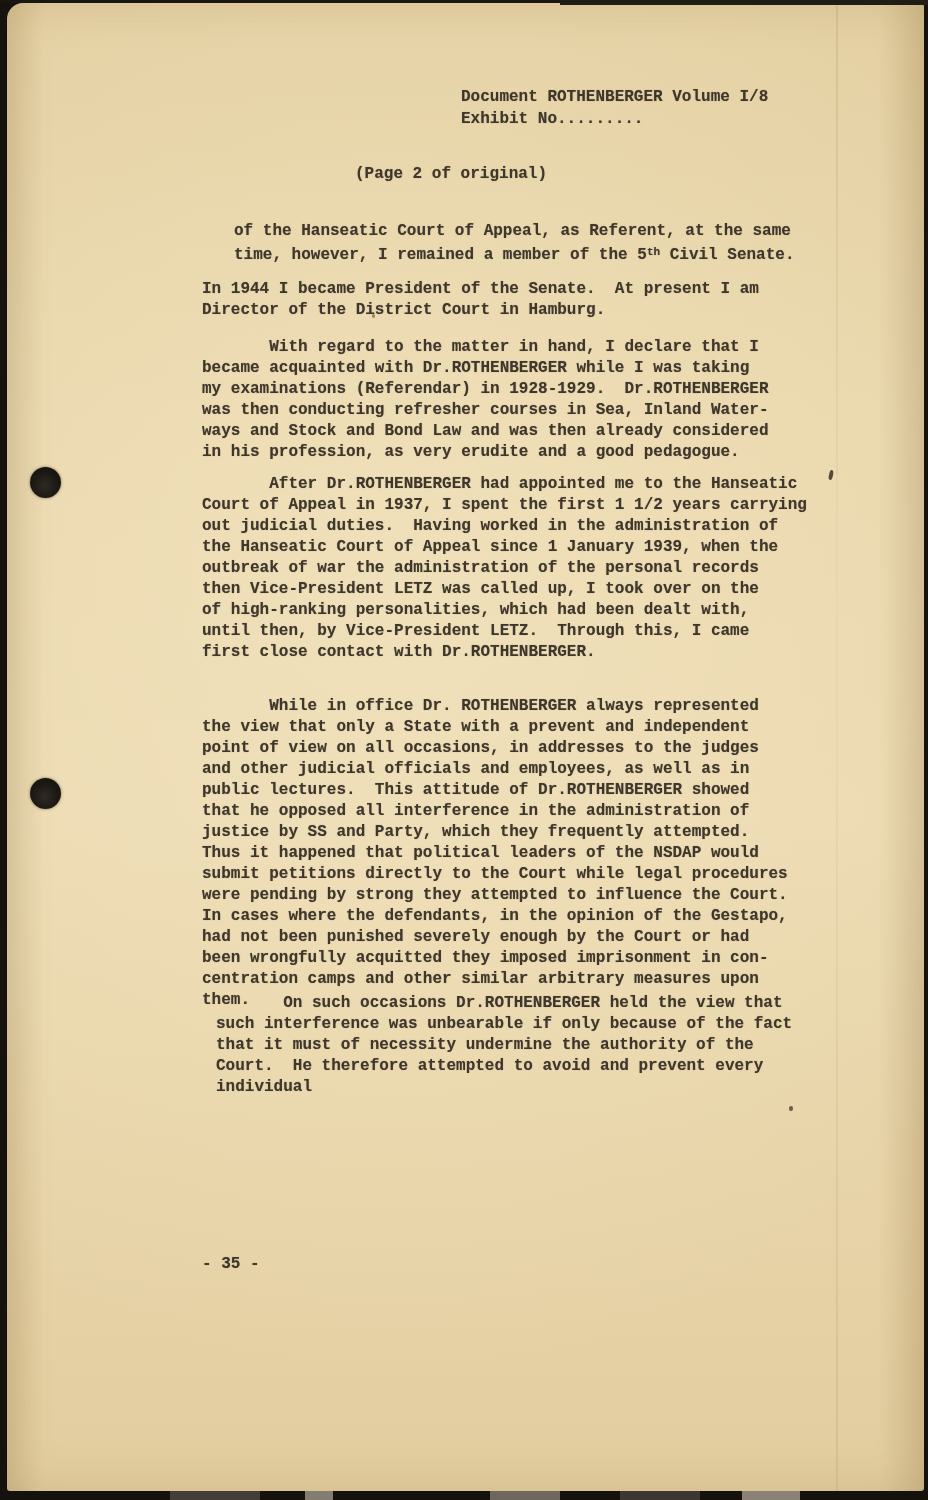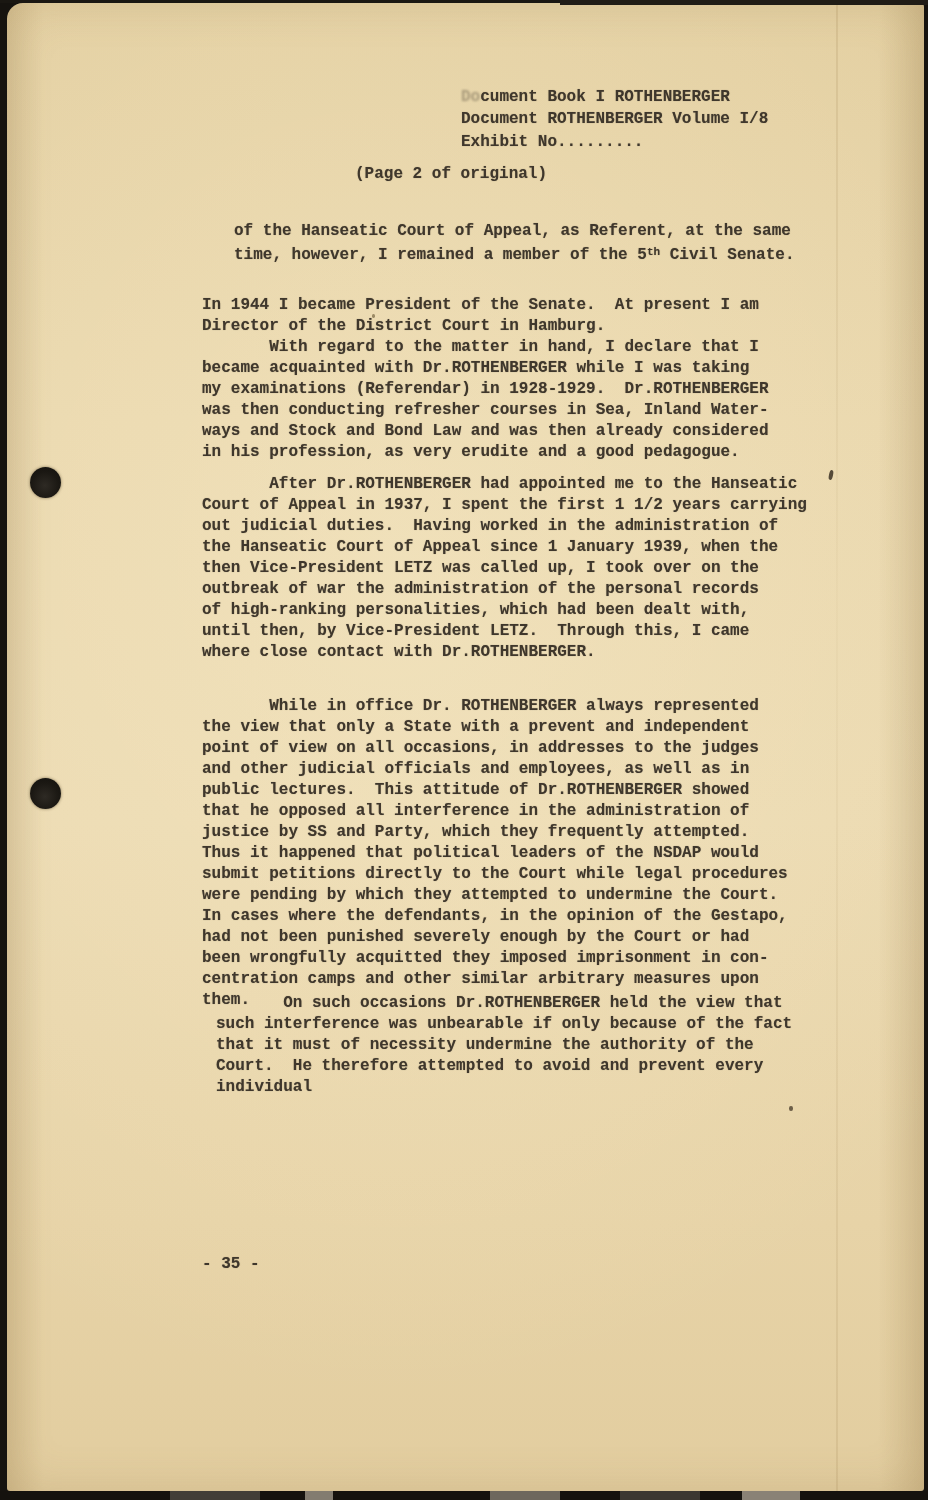--- a/index.html
+++ b/index.html
@@ -20,21 +20,21 @@
   .hole.h1{left:30px;top:467px;}
   .hole.h2{left:30px;top:778px;}
   .tw{position:absolute;color:#3f372c;font-weight:700;font-size:16px;
       text-shadow:0 0 1px rgba(63,55,44,0.45);filter:blur(0.25px);}
   .tw div, .tw span{white-space:pre;}
   .header-block{left:461px;top:86px;line-height:22.4px;}
   .faint{opacity:0.35;filter:blur(0.8px);}
   .page-ref{left:355px;top:164px;line-height:21px;}
   .para{left:202px;line-height:21px;width:660px;}
   .p1{top:221px;margin-left:32px;}
-  .p2{top:279px;margin-top:16px;}
+  .p2{top:279px;}
   .p3{top:337px;}
   .p4{top:474px;}
   .p5{top:660px;margin-top:36px;}
   .p6{top:993px;margin-left:14px;}
   sup{font-size:11px;vertical-align:4px;letter-spacing:0;}
   .page-number{left:202px;top:1254px;width:540px;line-height:21px;}
   .edge-top{position:absolute;left:0;top:0;width:928px;height:3px;background:#1a1712;}
   .edge-top-r{position:absolute;left:560px;top:0;width:368px;height:5px;background:#201c16;}
   .bottom-strip{position:absolute;left:0;bottom:0;width:928px;height:9px;background:#15120e;}
   .bpatch{position:absolute;bottom:0;height:9px;}
@@ -54,21 +54,20 @@
 <div class="scan">
   <div class="paper"></div>
   <div class="crease"></div>
   <div class="edge-top"></div>
   <div class="edge-top-r"></div>
 
   <div class="hole h1"></div>
   <div class="hole h2"></div>
 
   <div class="tw header-block">
-    <div><span class="faint">Do</span><span>cument Book I ROTHENBERGER</span></div>
     <div>Document ROTHENBERGER Volume I/8</div>
     <div>Exhibit No.........</div>
   </div>
 
   <div class="tw page-ref">(Page 2 of original)</div>
 
   <div class="tw para p1">
     <div>of the Hanseatic Court of Appeal, as Referent, at the same</div>
     <div><span>time, however, I remained a member of the 5</span><sup>th</sup><span> Civil Senate.</span></div>
   </div>
@@ -83,37 +82,37 @@
       <div>my examinations (Referendar) in 1928-1929.  Dr.ROTHENBERGER</div>
       <div>was then conducting refresher courses in Sea, Inland Water-</div>
       <div>ways and Stock and Bond Law and was then already considered</div>
       <div>in his profession, as very erudite and a good pedagogue.</div>
     </div>
   <div class="tw para p4">
       <div>       After Dr.ROTHENBERGER had appointed me to the Hanseatic</div>
       <div>Court of Appeal in 1937, I spent the first 1 1/2 years carrying</div>
       <div>out judicial duties.  Having worked in the administration of</div>
       <div>the Hanseatic Court of Appeal since 1 January 1939, when the</div>
+      <div>outbreak of war the administration of the personal records</div>
       <div>then Vice-President LETZ was called up, I took over on the</div>
-      <div>outbreak of war the administration of the personal records</div>
       <div>of high-ranking personalities, which had been dealt with,</div>
       <div>until then, by Vice-President LETZ.  Through this, I came</div>
-      <div>where close contact with Dr.ROTHENBERGER.</div>
+      <div>first close contact with Dr.ROTHENBERGER.</div>
     </div>
   <div class="tw para p5">
       <div>       While in office Dr. ROTHENBERGER always represented</div>
       <div>the view that only a State with a prevent and independent</div>
       <div>point of view on all occasions, in addresses to the judges</div>
       <div>and other judicial officials and employees, as well as in</div>
       <div>public lectures.  This attitude of Dr.ROTHENBERGER showed</div>
       <div>that he opposed all interference in the administration of</div>
       <div>justice by SS and Party, which they frequently attempted.</div>
       <div>Thus it happened that political leaders of the NSDAP would</div>
       <div>submit petitions directly to the Court while legal procedures</div>
-      <div>were pending by which they attempted to undermine the Court.</div>
+      <div>were pending by strong they attempted to influence the Court.</div>
       <div>In cases where the defendants, in the opinion of the Gestapo,</div>
       <div>had not been punished severely enough by the Court or had</div>
       <div>been wrongfully acquitted they imposed imprisonment in con-</div>
       <div>centration camps and other similar arbitrary measures upon</div>
       <div>them.</div>
     </div>
   <div class="tw para p6">
       <div>       On such occasions Dr.ROTHENBERGER held the view that</div>
       <div>such interference was unbearable if only because of the fact</div>
       <div>that it must of necessity undermine the authority of the</div>

